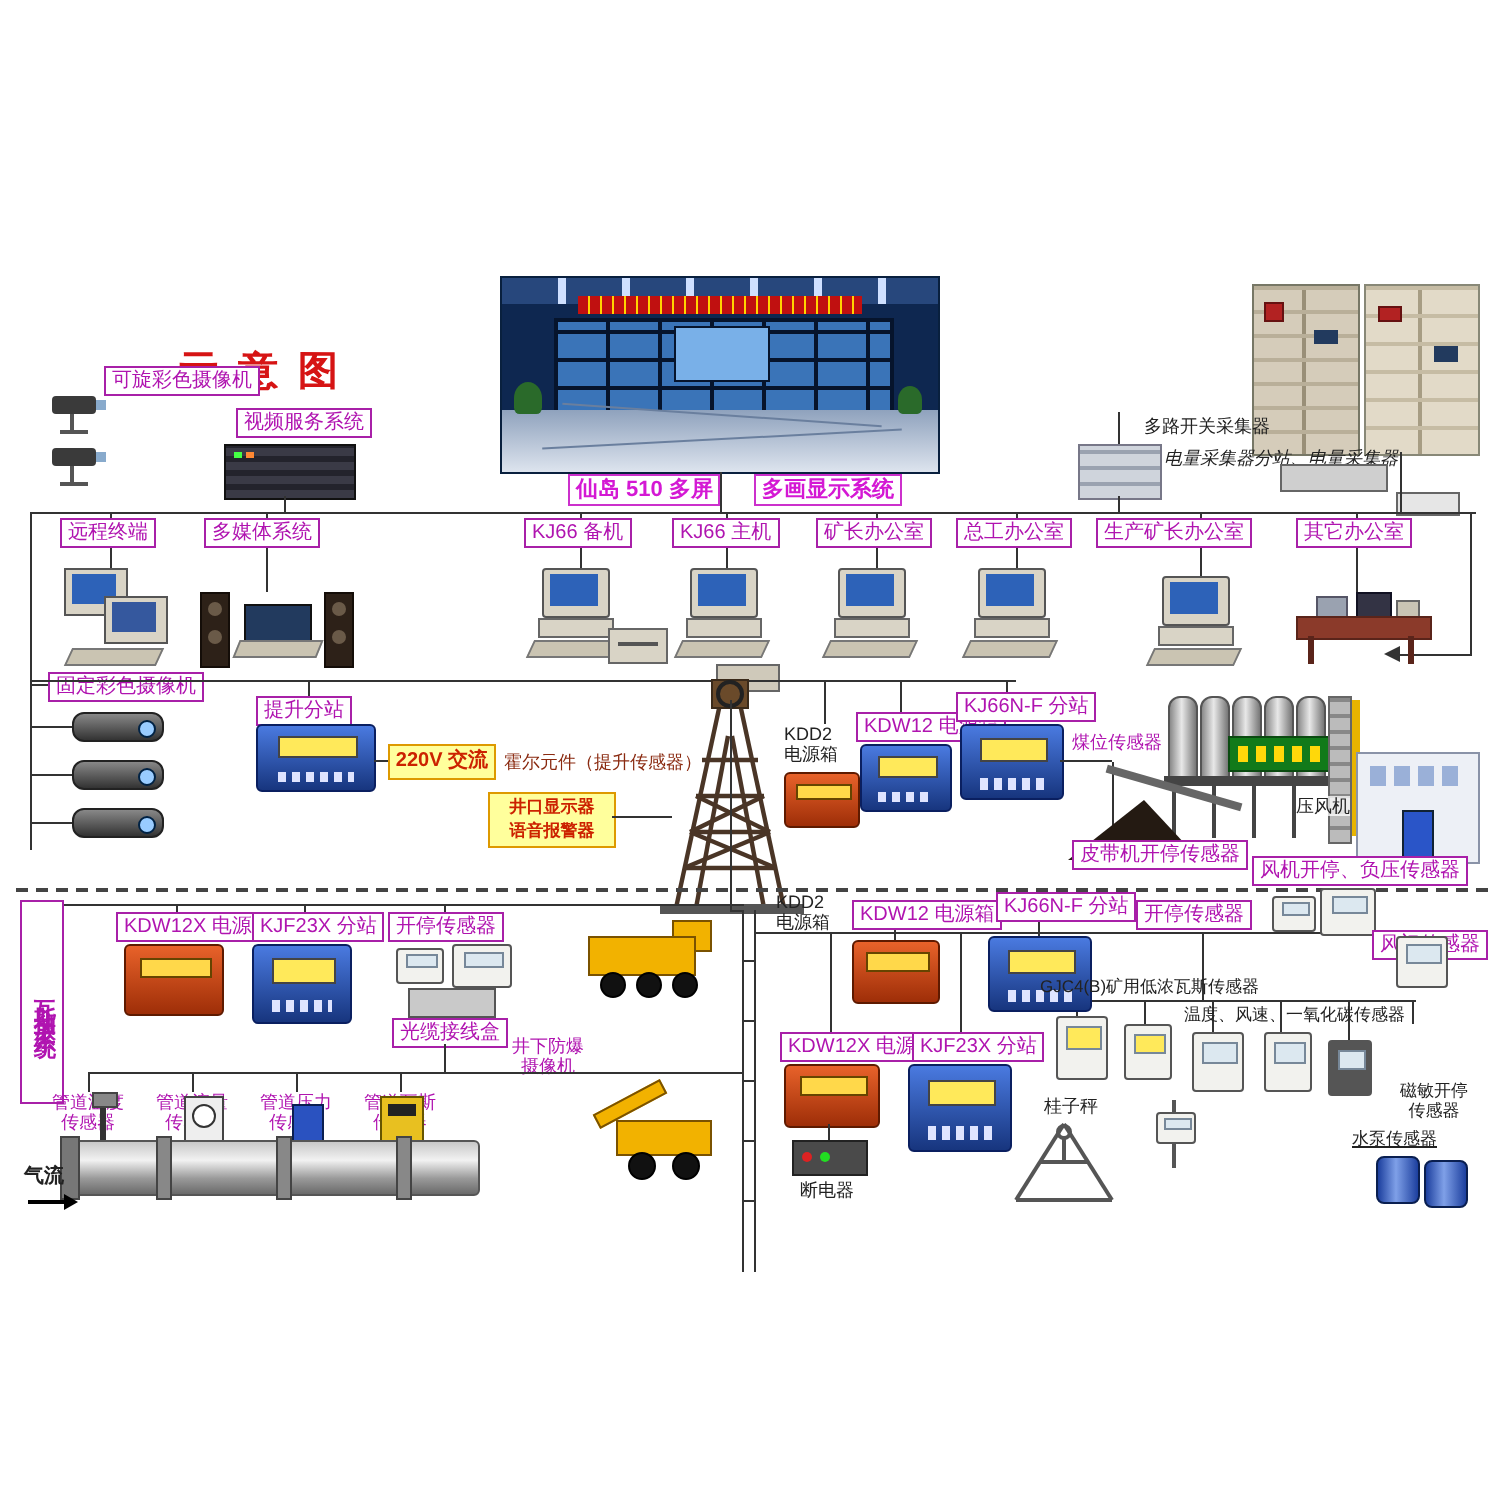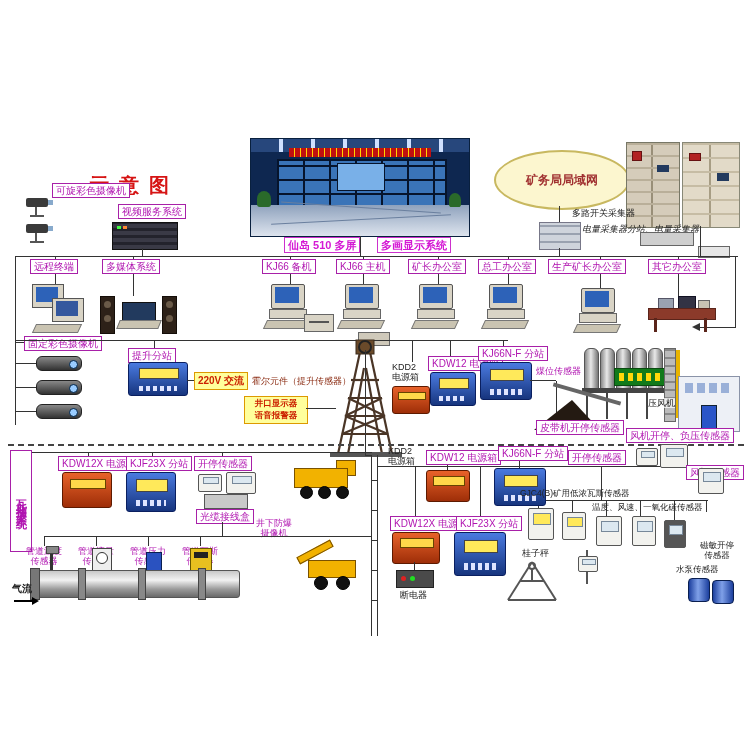--- a/index.html
+++ b/index.html
@@ -84,21 +84,20 @@
     <div class="abs" style="left:86px;top:24px;width:46px;height:26px;background:#79b0e8;border:1px solid #06142c;"></div>
     <div class="abs" style="left:0;top:66px;width:218px;height:31px;background:linear-gradient(180deg,#8fa2bd,#dde4ee);"></div>
     <div class="abs" style="left:30px;top:68px;width:160px;height:1px;background:#6a7f9e;transform:rotate(4deg);"></div>
     <div class="abs" style="left:20px;top:80px;width:180px;height:1px;background:#6a7f9e;transform:rotate(-3deg);"></div>
     <div class="abs" style="left:6px;top:52px;width:14px;height:16px;background:#2a6a2a;border-radius:50% 50% 20% 20%;"></div>
     <div class="abs" style="left:198px;top:54px;width:12px;height:14px;background:#2a6a2a;border-radius:50% 50% 20% 20%;"></div>
   </div>
   <div class="mlabel" style="left:284px;top:237px;">仙岛 510 多屏</div>
   <div class="mlabel" style="left:377px;top:237px;">多画显示系统</div>
 
-  <div class="cloud" style="left:494px;top:150px;width:132px;height:56px;">矿务局局域网</div>
   <div class="abs" style="left:539px;top:222px;width:40px;height:26px;background:#cfd4dc;border:1px solid #778;
               background-image:repeating-linear-gradient(0deg,transparent 0 6px,#9aa2b0 6px 8px);"></div>
 
   <div class="abs" style="left:626px;top:142px;width:52px;height:84px;background:#d5ccba;border:1px solid #776;
               background-image:repeating-linear-gradient(0deg,transparent 0 10px,#b9af99 10px 12px),linear-gradient(90deg,transparent 0 24px,#998f78 24px 26px,transparent 26px);">
     <div class="abs" style="left:5px;top:8px;width:8px;height:8px;background:#b22222;border:1px solid #611;"></div>
     <div class="abs" style="left:30px;top:22px;width:12px;height:7px;background:#223a5e;"></div>
   </div>
   <div class="abs" style="left:682px;top:142px;width:56px;height:84px;background:#e2dac8;border:1px solid #887;
               background-image:repeating-linear-gradient(0deg,transparent 0 12px,#c6bca4 12px 14px),linear-gradient(90deg,transparent 0 26px,#a79d84 26px 28px,transparent 28px);">
@@ -485,17 +484,17 @@
 
   <div class="abs" style="left:586px;top:550px;width:2px;height:34px;background:#555;"></div>
   <div class="sensor" style="left:578px;top:556px;width:18px;height:14px;">
       <div class="face"></div>
     </div>
 
   <div class="abs" style="left:690px;top:540px;width:54px;text-align:center;">
     <div class="btext" style="position:static;font-size:8.5px;">磁敏开停</div>
     <div class="btext" style="position:static;font-size:8.5px;">传感器</div>
   </div>
-  <div class="btext" style="left:676px;top:564px;font-size:8.5px;">水泵传感器</div>
+  <div class="btext" style="left:676px;top:564px;font-size:8.5px;text-decoration:underline;">水泵传感器</div>
   <div class="pump" style="left:688px;top:578px;"></div>
   <div class="pump" style="left:712px;top:580px;"></div>
 
 </div>
 
 </body></html>

